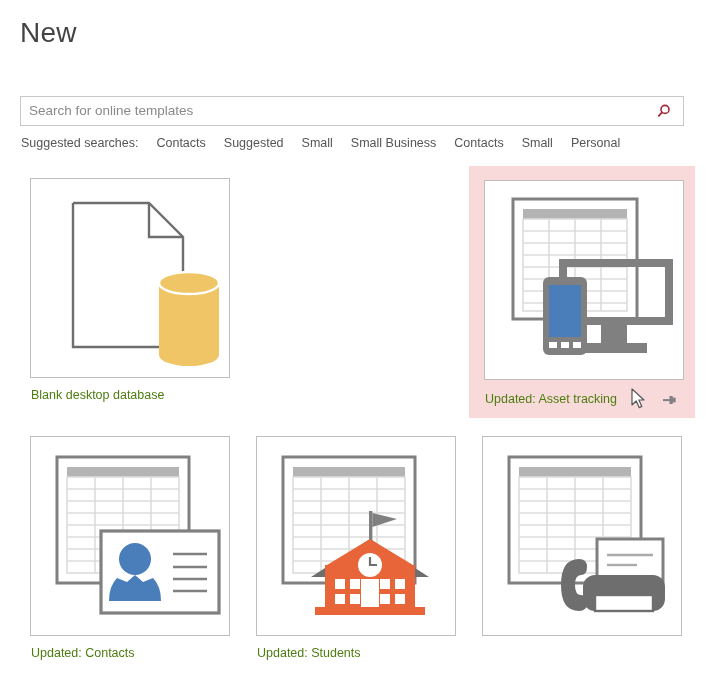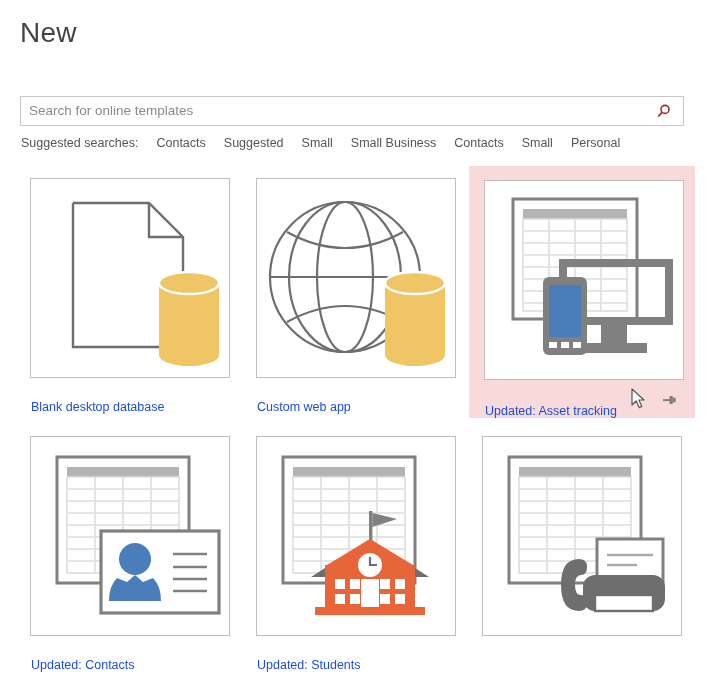--- a/index.html
+++ b/index.html
@@ -125,23 +125,22 @@
     box-sizing: border-box;
     overflow: hidden;
   }
   .tile.selected .thumb { left: 15px; top: 14px; }
 
   .tile-caption {
     position: absolute;
     left: 14px;
     top: 222px;
     font-size: 12.5px;
-    color: #1d4ed8;
+    color: #4d7c0f;
     white-space: nowrap;
-    margin-top: 12px;
   }
   .tile.selected .tile-caption { left: 16px; top: 226px; }
 
   .pin-icon {
     position: absolute;
     right: 18px;
     top: 226px;
     width: 16px;
     height: 16px;
     cursor: pointer;
@@ -202,43 +201,20 @@
               <rect x="128" y="104" width="60" height="72" fill="#efc565"></rect>
               <ellipse cx="158" cy="176" rx="30" ry="11" fill="#efc565"></ellipse>
               <ellipse cx="158" cy="104" rx="30" ry="11" fill="#efc565" stroke="#ffffff" stroke-width="2.4"></ellipse>
             </g>
           </svg>
         </span>
       </div>
       <div class="tile-caption">Blank desktop database</div>
     </div>
 
-    <div class="tile col1">
-      <div class="thumb">
-        <span>
-          <svg width="198" height="198" viewBox="0 0 198 198">
-            <g fill="none" stroke="#6e6e6e" stroke-width="2.2">
-              <circle cx="88" cy="98" r="75"></circle>
-              <ellipse cx="88" cy="98" rx="28" ry="75"></ellipse>
-              <ellipse cx="88" cy="98" rx="56" ry="75"></ellipse>
-              <line x1="13" y1="98" x2="175" y2="98"></line>
-              <path d="M30 53 Q88 85 146 53"></path>
-              <path d="M30 143 Q88 111 146 143"></path>
-            </g>
-
-            <g>
-              <rect x="128" y="104" width="60" height="72" fill="#efc565"></rect>
-              <ellipse cx="158" cy="176" rx="30" ry="11" fill="#efc565"></ellipse>
-              <ellipse cx="158" cy="104" rx="30" ry="11" fill="#efc565" stroke="#ffffff" stroke-width="2.4"></ellipse>
-            </g>
-          </svg>
-        </span>
-      </div>
-      <div class="tile-caption">Custom web app</div>
-    </div>
 
     <div class="tile col2 selected">
       <div class="thumb">
         <span>
           <svg width="198" height="198" viewBox="0 0 198 198">
 
             <rect x="28" y="18" width="124" height="120" fill="#ffffff" stroke="#808080" stroke-width="3"></rect>
             <rect x="38" y="28" width="104" height="10" fill="#b4b4b4"></rect>
             <g stroke="#dcdcdc" stroke-width="1.6" fill="none">
               <rect x="38" y="38" width="104" height="92"></rect>

